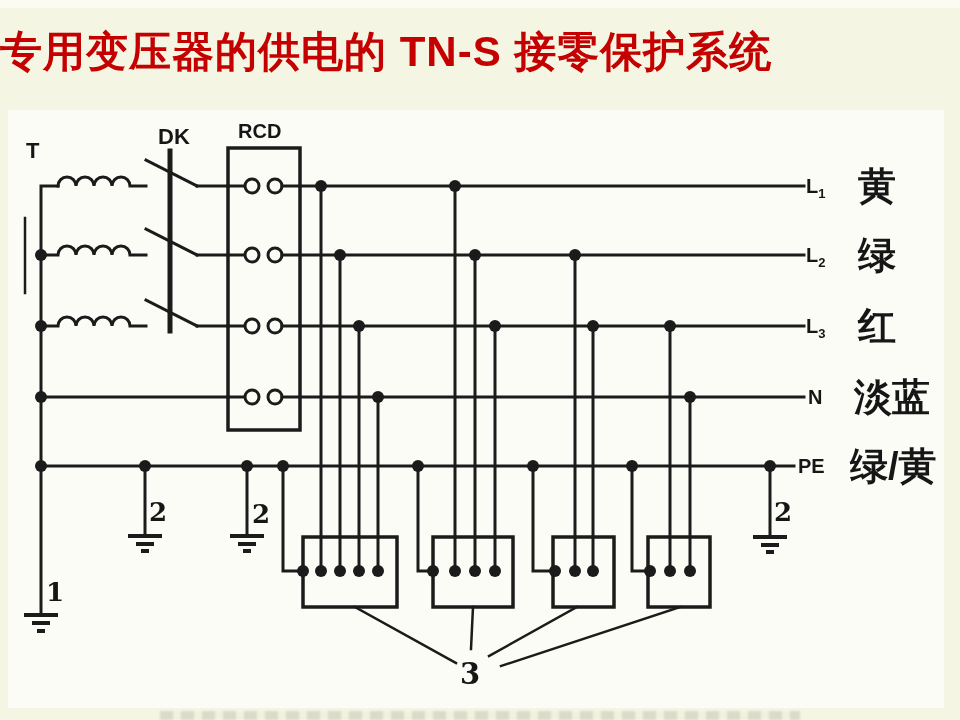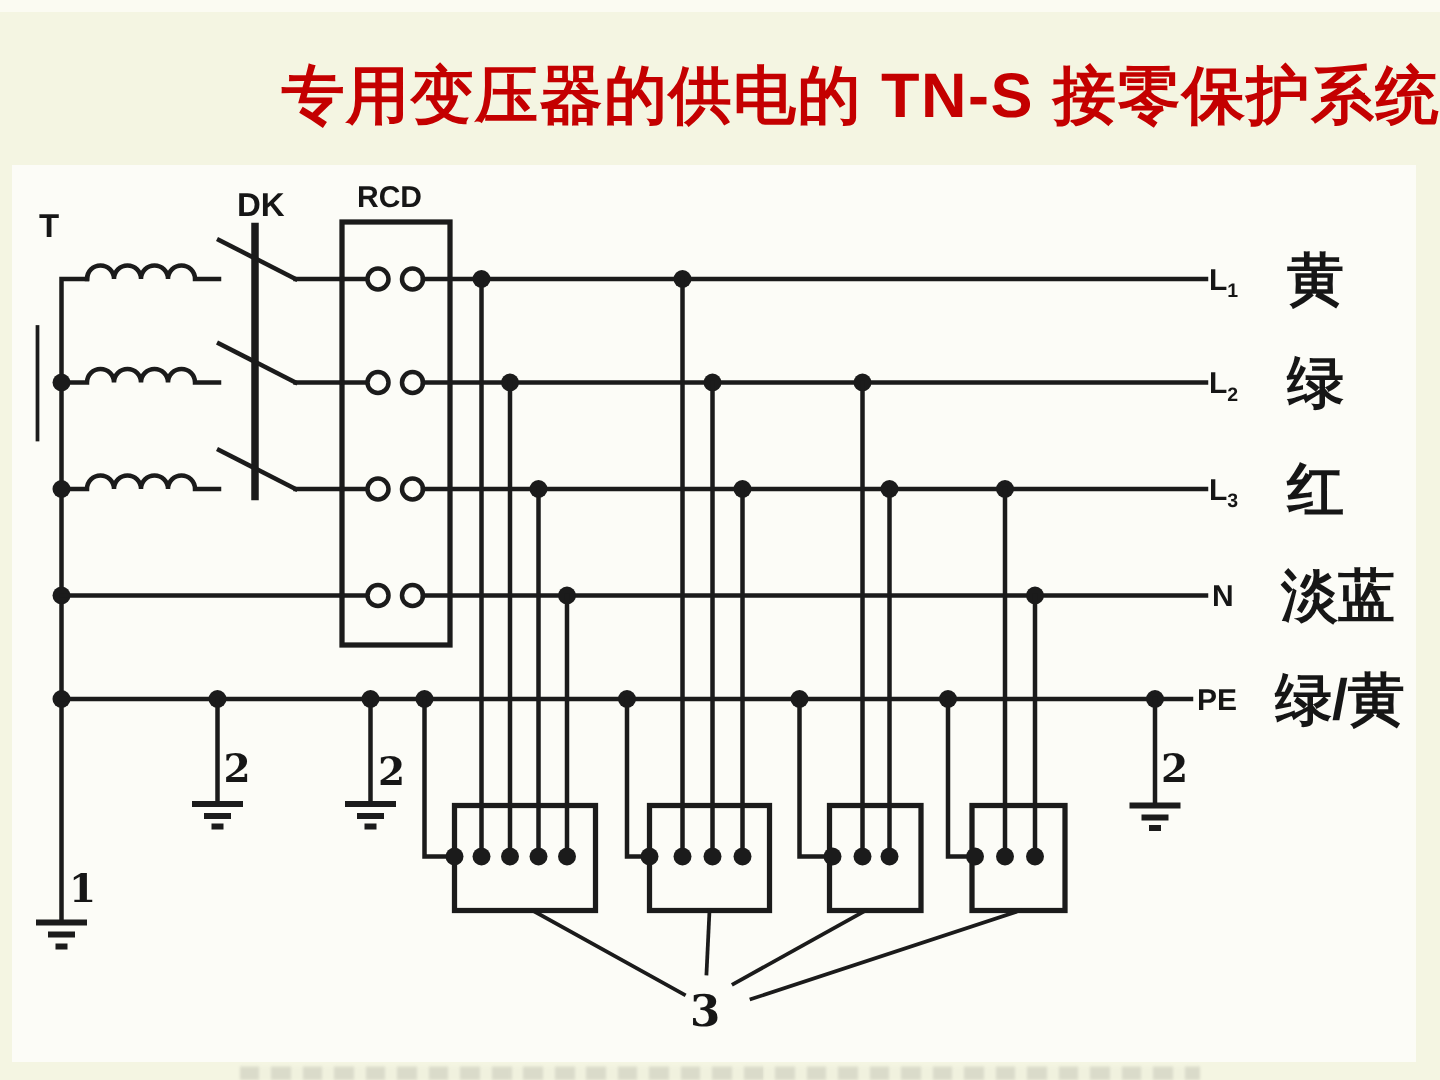--- a/index.html
+++ b/index.html
@@ -4,22 +4,22 @@
 <style>
   html,body{margin:0;padding:0;}
   body{
     width:960px;height:720px;overflow:hidden;
     background:#f4f5e2;
     font-family:"Liberation Sans", sans-serif;
   }
   .slide{position:relative;width:960px;height:720px;background:#f4f5e2;}
   .top-strip{position:absolute;left:0;top:0;width:960px;height:8px;background:#fbfbf2;}
   .title{
-    position:absolute;left:0;top:24px;width:948px;margin:12px;
-    text-align:right;
+    position:absolute;left:0;top:24px;width:948px;margin:0;
+    text-align:left;
     font-size:42px;font-weight:bold;letter-spacing:1px;
     color:#c40000;
     font-family:"Liberation Sans","DejaVu Sans",sans-serif;
   }
   .panel{
     position:absolute;left:8px;top:110px;width:936px;height:598px;
     background:#fcfcf7;
   }
   svg.diagram{position:absolute;left:0;top:0;width:960px;height:720px;}
   .w{stroke:#1b1b1b;stroke-width:3;fill:none;stroke-linecap:square;}

